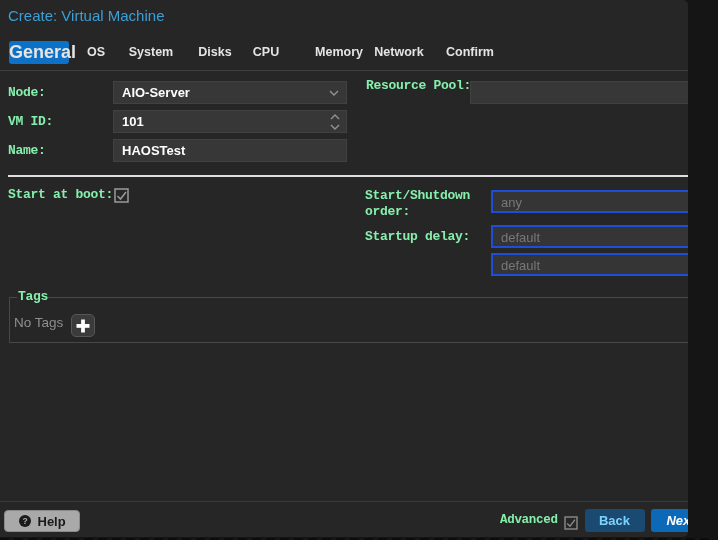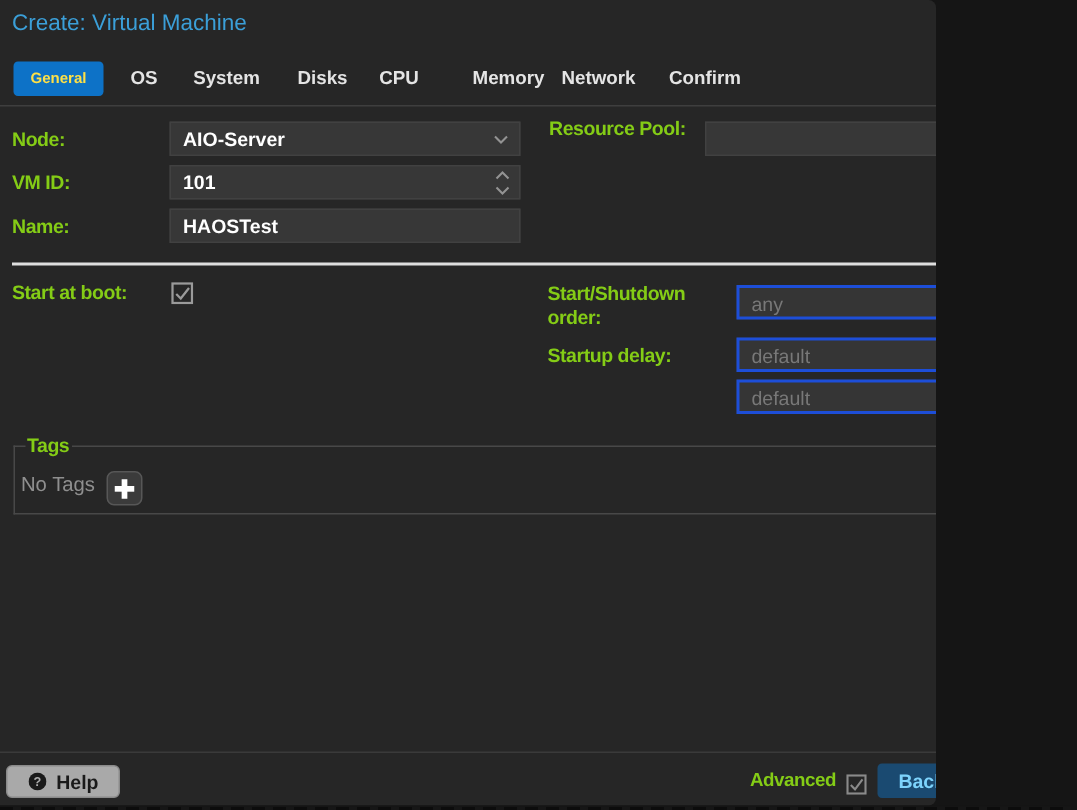--- a/index.html
+++ b/index.html
@@ -1,37 +1,37 @@
 <!DOCTYPE html>
 <html><head>
 <meta charset="utf-8">
 <style>
   * { margin:0; padding:0; box-sizing:border-box; }
   html,body { width:718px; height:540px; overflow:hidden; background:#151515; }
   body { font-family:"Liberation Sans", sans-serif; position:relative; }
-  #dlg { position:absolute; left:0; top:0; width:624px; height:537px; background:#262626; border-radius:0 5px 5px 0; overflow:hidden; }
+  #dlg { position:absolute; left:0; top:0; width:688px; height:537px; background:#262626; border-radius:0 5px 5px 0; overflow:hidden; }
   .abs { position:absolute; }
-  .lbl { position:absolute; color:#84cc16; font-size:13px; font-weight:700; line-height:16px; letter-spacing:-0.3px; }
+  .lbl { position:absolute; color:#86efac; font-size:13px; font-weight:700; line-height:16px; letter-spacing:-0.3px;font-family:Liberation Mono, monospace; }
   .field { position:absolute; height:23px; background:#373737; border:1px solid #414141; color:#ffffff; font-size:13px; font-weight:700; line-height:21px; padding-left:8px; }
   .dfield { position:absolute; height:23px; background:#353535; border:2px solid #1d4ed8; color:#787878; font-size:13px; font-weight:400; line-height:21px; padding-left:8px; }
   .tab { position:absolute; top:45px; transform:translateX(-50%); color:#e4e4e4; font-size:12.5px; font-weight:700; white-space:nowrap; }
 </style>
 </head>
 <body>
 <div id="dlg">
 
   <div class="abs" style="left:8px; top:7px; color:#3b9fd8; font-size:15px; font-weight:400;">Create: Virtual Machine</div>
 
   <svg class="abs" style="left:690.5px; top:8.5px;" width="17" height="17" viewBox="0 0 17 17">
     <circle cx="8.5" cy="8.5" r="7.6" fill="none" stroke="#2b9fd9" stroke-width="1.25"></circle>
     <path d="M4.4 4.4 L12.6 12.6 M12.6 4.4 L4.4 12.6" stroke="#2b9fd9" stroke-width="1.25" fill="none"></path>
   </svg>
 
   <div class="abs" style="left:0; top:41px; width:713px; height:30px; border-bottom:1px solid #3e3e3e;"></div>
-  <div class="abs" style="left:9px; top:41px; width:60px; height:23px; background:#0d72c7; border-radius:3px; color:#fde047; font-size:10px; font-weight:700; text-align:center; line-height:23px;">General</div>
+  <div class="abs" style="left:9px; top:41px; width:60px; height:23px; background:#0d72c7; border-radius:3px; color:#e5e5e5; font-size:18px; font-weight:700; text-align:center; line-height:23px;">General</div>
   <div class="tab" style="left:96px;">OS</div>
   <div class="tab" style="left:151px;">System</div>
   <div class="tab" style="left:215px;">Disks</div>
   <div class="tab" style="left:266px;">CPU</div>
   <div class="tab" style="left:327px;padding-left:24px;">Memory</div>
   <div class="tab" style="left:399px;">Network</div>
   <div class="tab" style="left:470px;">Confirm</div>
 
   <div class="lbl" style="left:8px; top:84.5px;">Node:</div>
   <div class="field" style="left:113px; top:81px; width:234px;">AIO-Server</div>

